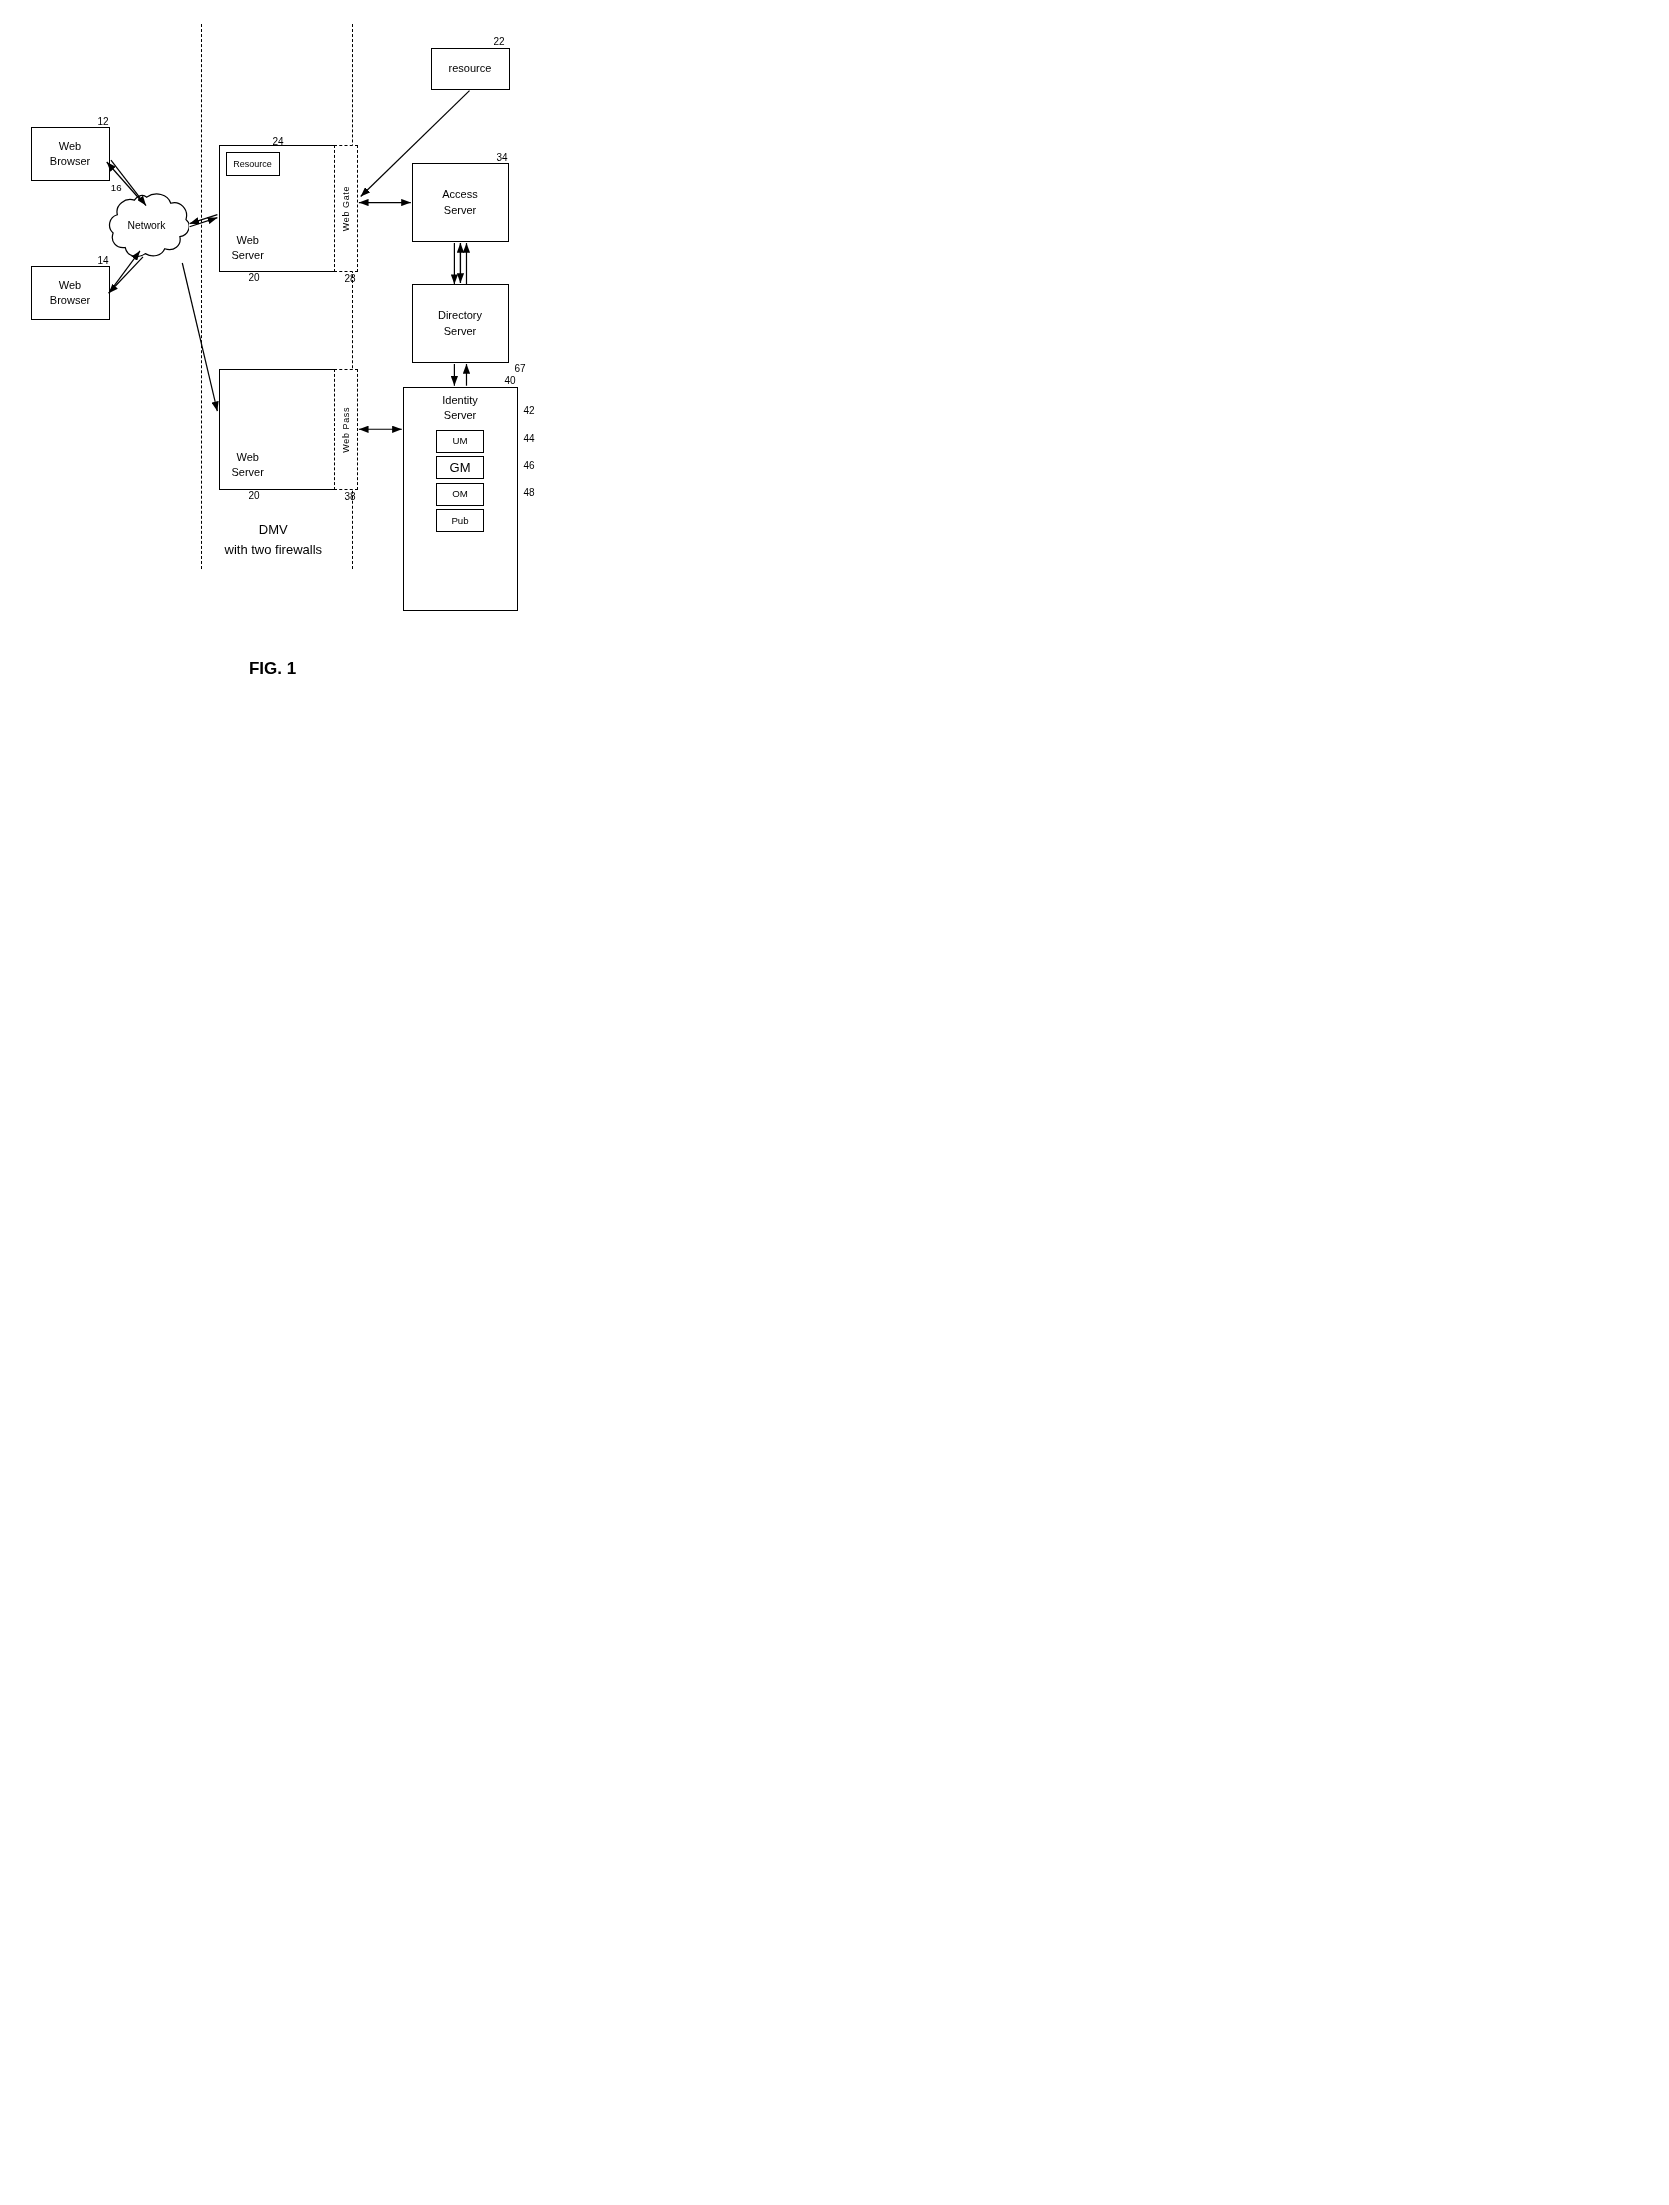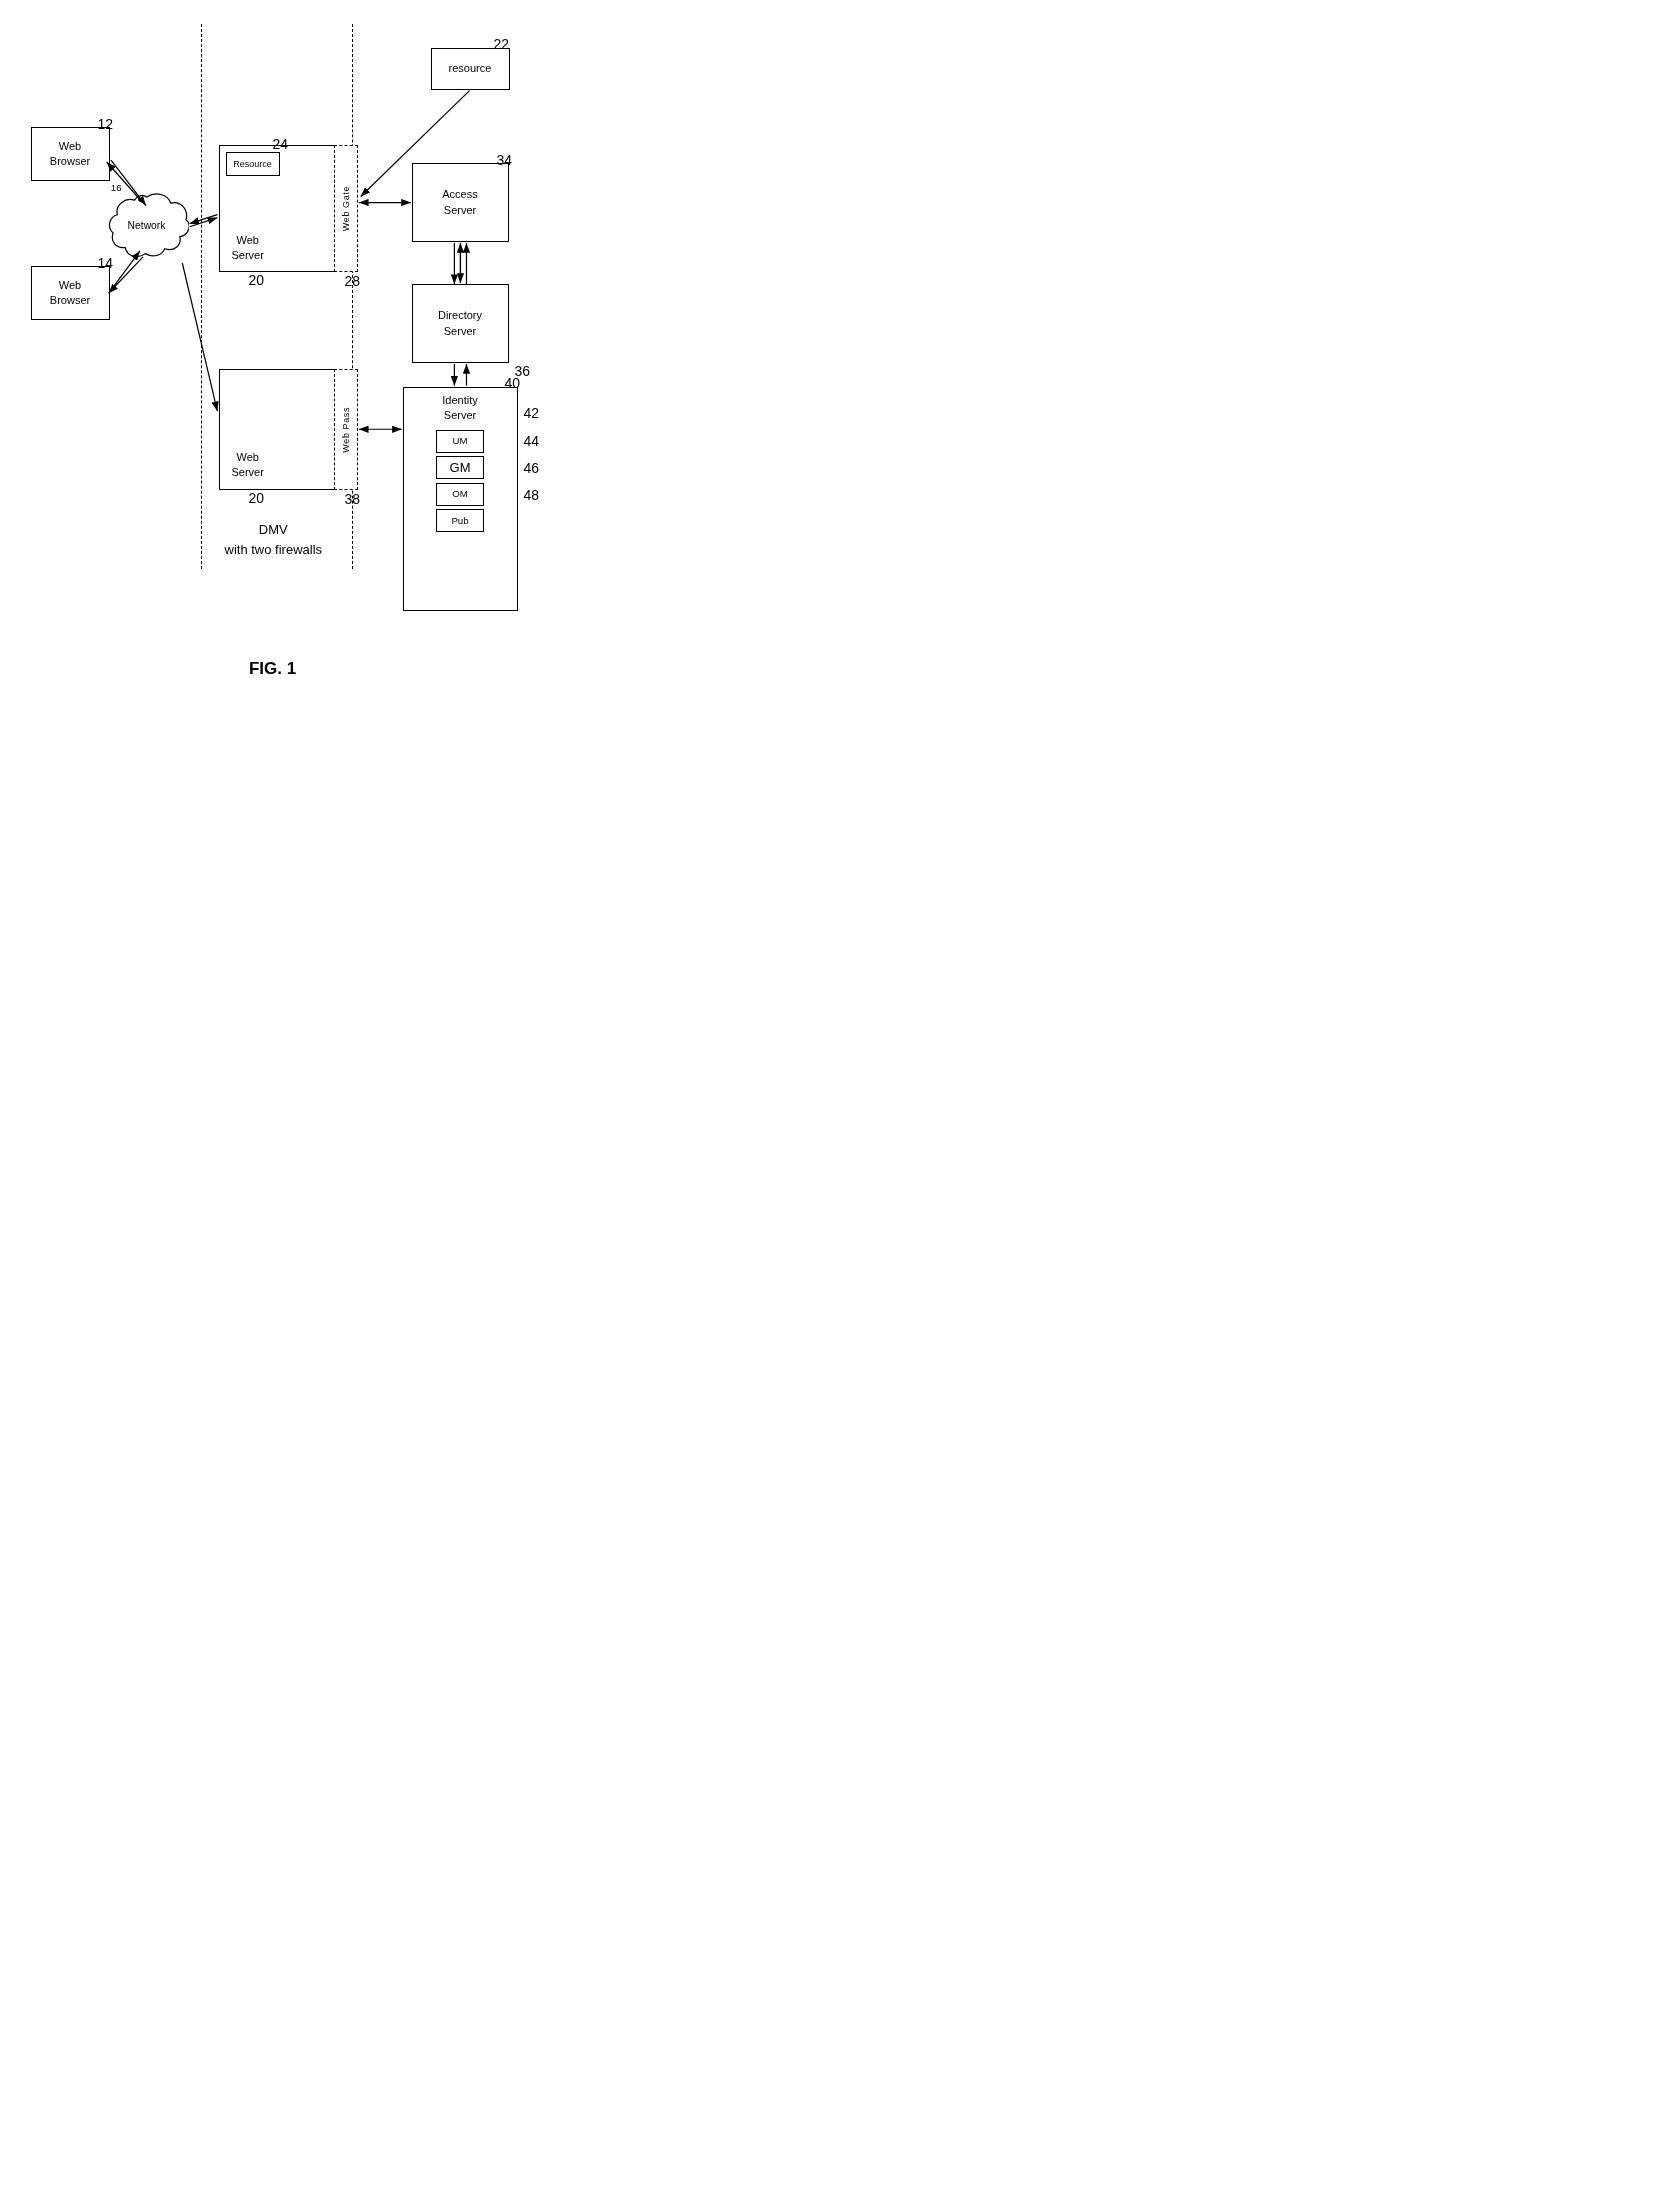--- a/index.html
+++ b/index.html
@@ -29,21 +29,21 @@
       flex-direction: column;
       align-items: center;
       justify-content: center;
       font-size: 11px;
       line-height: 1.4;
       text-align: center;
     }
 
     .ref-num {
       position: absolute;
-      font-size: 14px;
+      font-size: 10px;
     }
 
     
     .dashed-line {
       position: absolute;
       border-left: 1.8px dashed #000;
       top: 0;
       bottom: 0;
     }
 
@@ -111,21 +111,21 @@
   </div>
 
   <div class="box" style="width:97px; height:79px; top:151px; left:399px;">
     <span>Access<br>Server</span>
   </div>
   <span class="ref-num" style="top:140px; left:484px;">34</span>
 
   <div class="box" style="width:97px; height:79px; top:272px; left:399px;">
     <span>Directory<br>Server</span>
   </div>
-  <span class="ref-num" style="top:351px; left:502px;">36</span>
+  <span class="ref-num" style="top:351px; left:502px;">67</span>
 
   <div class="box" style="width:115px; height:224px; top:375px; left:390px; justify-content:flex-start; padding-top:4.8px;">
     <span style="font-size:11px; margin-bottom:6px;">Identity<br>Server</span>
 
     <div class="box" style="position:relative; width:48px; height:23px; margin-bottom:3.6px; font-size:9.7px;">
       <span>UM</span>
     </div>
 
     <div class="box" style="position:relative; width:48px; height:23px; margin-bottom:3.6px; font-size:13px;">
       <span>GM</span>

